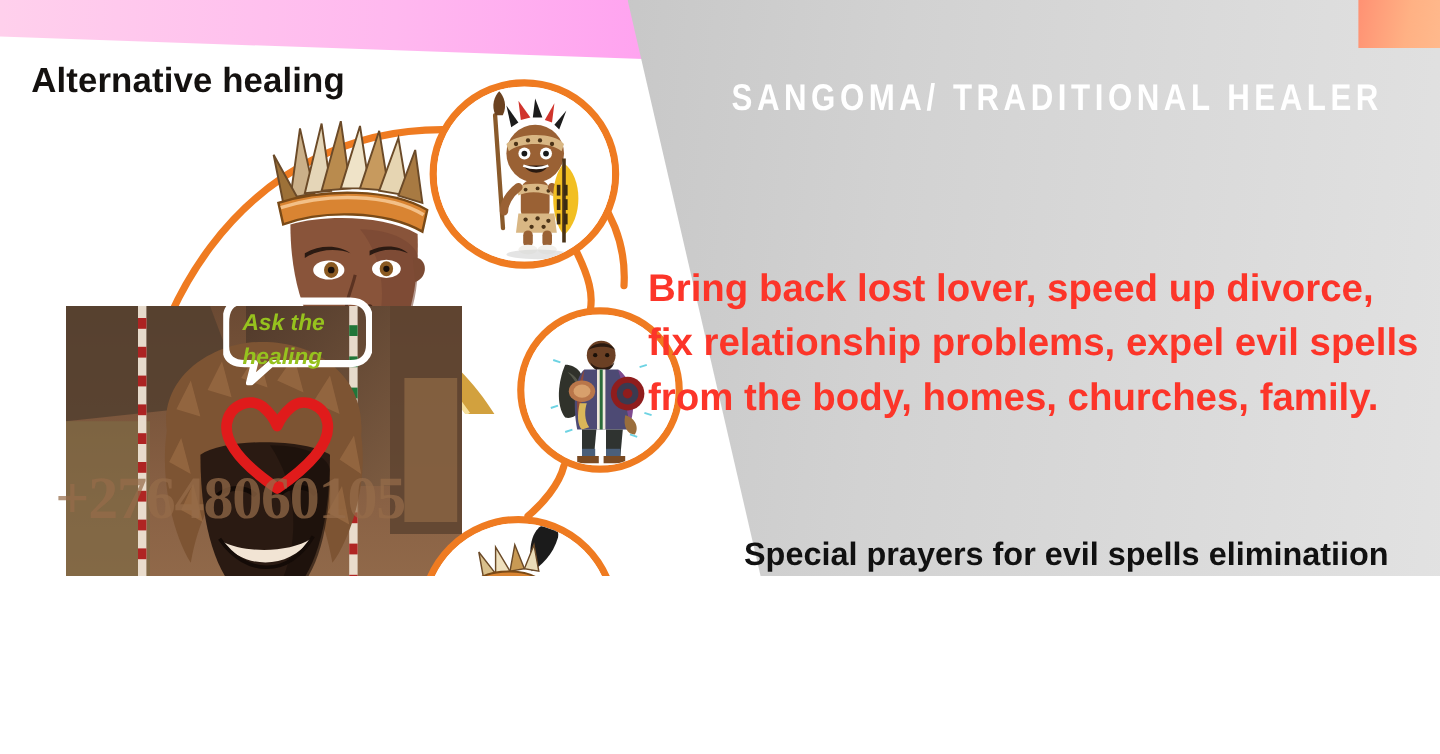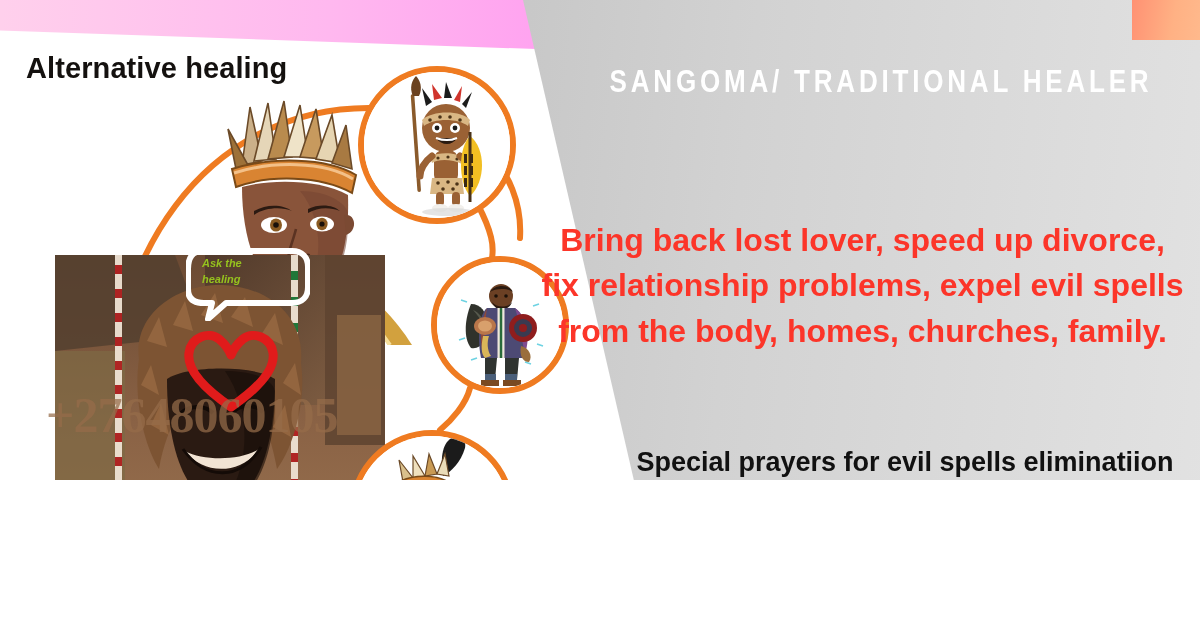--- a/index.html
+++ b/index.html
@@ -35,21 +35,21 @@
   
   .photo{position:absolute;left:55px;top:255px;width:330px;height:373px;overflow:hidden;}
   .photo-svg{display:block;width:330px;height:373px;}
 
   .photo-phone{position:absolute;left:46px;top:386px;width:400px;
     font-size:50px;font-weight:bold;color:rgba(150,108,73,.72);
     font-family:"Liberation Serif",serif;letter-spacing:-1px;white-space:nowrap;}
 
   .bubble{position:absolute;left:186px;top:245px;width:124px;height:76px;}
   .bubble svg{display:block;}
-  .bubble-txt{position:absolute;left:202px;top:256px;width:100px;font-size:11px;
+  .bubble-txt{position:absolute;left:202px;top:256px;width:100px;font-size:19px;
     font-weight:bold;font-style:italic;color:#96c21e;line-height:1.45;}
 
   .caption{position:absolute;left:157px;top:509px;width:230px;height:68px;
     background:#f4f1ee;padding:5px 6px 4px 6px;box-sizing:border-box;overflow:hidden;
     font-size:12.5px;font-weight:bold;font-style:italic;color:#8e2323;line-height:1.42;}
 
   
   .circ{position:absolute;border-radius:50%;background:#ffffff;
     border:6px solid #ef7b21;overflow:hidden;box-sizing:border-box;}
   .circ svg{display:block;}
@@ -58,24 +58,24 @@
   #circ2{left:431px;top:256px;width:138px;height:138px;}
   #circ3{left:349px;top:430px;width:166px;height:166px;}
 
   
   .kicker{position:absolute;left:560px;top:64px;width:620px;text-align:center;
     font-size:31px;font-weight:bold;color:#ffffff;letter-spacing:4.5px;
     transform:scaleX(.84);transform-origin:center top;white-space:nowrap;}
   .brand{position:absolute;left:560px;top:108px;width:620px;text-align:center;
     font-size:63px;font-weight:bold;color:#ffffff;letter-spacing:9px;white-space:nowrap;}
 
-  .redblock{position:absolute;left:540px;top:218px;width:645px;text-align:center;
+  .redblock{position:absolute;left:540px;top:218px;width:645px;
     font-size:32px;font-weight:bold;color:#fc3529;line-height:1.42;}
 
-  .blackblock{position:absolute;left:620px;top:443px;width:570px;text-align:center;
+  .blackblock{position:absolute;left:620px;top:443px;width:570px;text-align:left;
     font-size:27px;font-weight:bold;color:#111111;line-height:1.45;}
 
   .ghost-phone{position:absolute;left:640px;top:524px;width:550px;text-align:center;
     font-size:50px;font-weight:bold;color:rgba(255,255,255,.55);letter-spacing:.5px;
     white-space:nowrap;}
 </style>
 </head>
 <body>
 
 <div id="poster">

